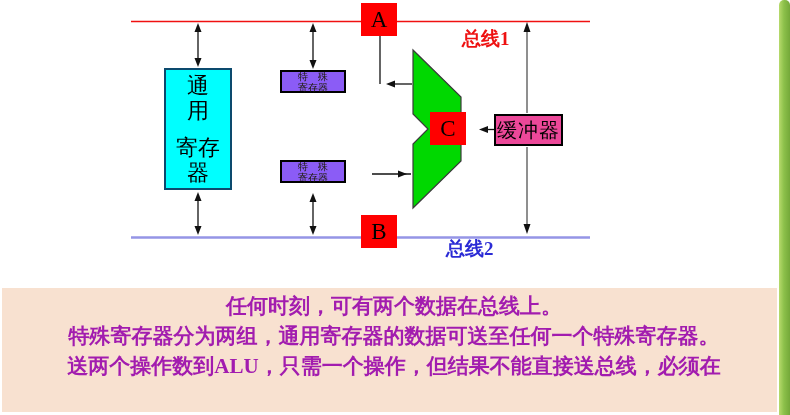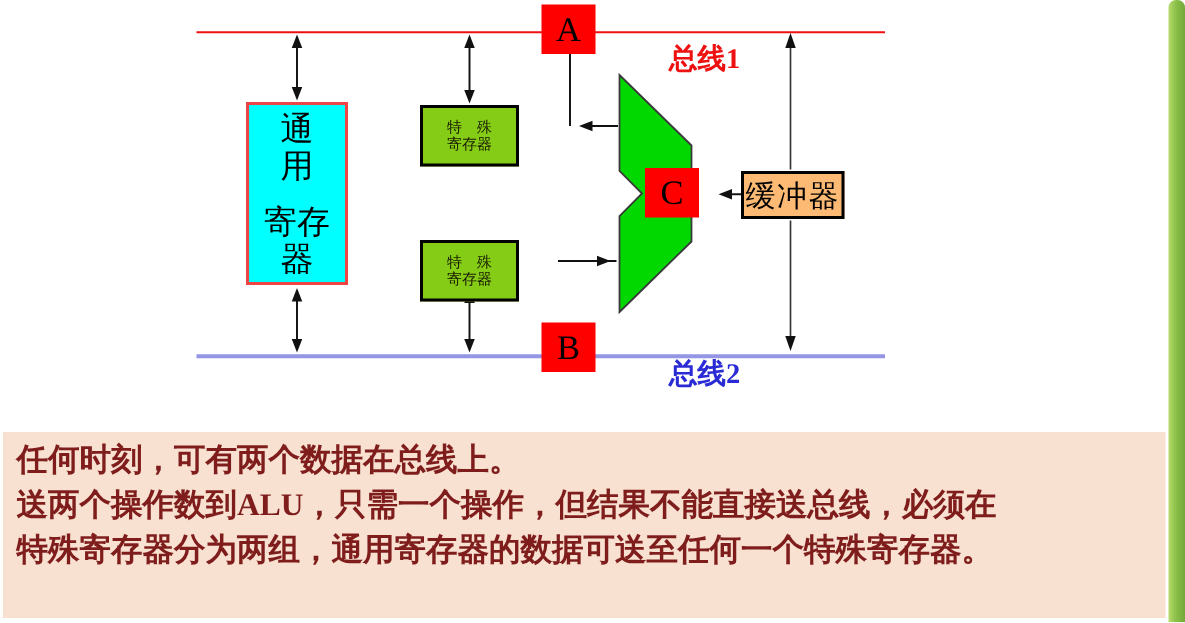--- a/index.html
+++ b/index.html
@@ -4,41 +4,41 @@
 <style>
   html,body{margin:0;padding:0;background:#ffffff;}
   .stage{
     position:relative;width:790px;height:415px;background:#ffffff;
     overflow:hidden;font-family:"Liberation Serif", serif;
   }
   svg{position:absolute;left:0;top:0;}
 
   
   .box{position:absolute;display:flex;flex-direction:column;align-items:center;justify-content:center;text-align:center;box-sizing:border-box;}
-  .gen-reg{left:164px;top:68px;width:68px;height:122px;background:#00ffff;border:2px solid #ef4444;
+  .gen-reg{left:164px;top:68px;width:68px;height:122px;background:#00ffff;border:2px solid #0c4a6e;
            font-size:22px;line-height:25px;color:#000;gap:12px;}
-  .spec-reg{left:280px;width:66px;height:41px;background:#84cc16;border:2px solid #000;
+  .spec-reg{left:280px;width:66px;height:23px;background:#8b5cf6;border:2px solid #000;
             font-size:10px;line-height:11px;color:#1a1a00;}
   .spec-reg-1{top:70px;}
   .spec-reg-2{top:160px;}
   .node{width:36px;height:33px;background:#ff0000;color:#000;font-size:23px;
         display:flex;align-items:center;justify-content:center;}
   .node-a{left:361px;top:3px;}
   .node-b{left:361px;top:215px;}
   .node-c{left:430px;top:112px;}
-  .buffer{left:494px;top:114px;width:69px;height:32px;background:#fdba74;border:2px solid #000;
+  .buffer{left:494px;top:114px;width:69px;height:32px;background:#ec4899;border:2px solid #000;
           font-size:20px;letter-spacing:1px;color:#000;}
   .bus-label{position:absolute;font-size:19px;font-weight:bold;}
-  .bus1-label{left:446px;top:26px;color:#ee1111;text-align:right;}
+  .bus1-label{left:462px;top:26px;color:#ee1111;text-align:right;}
   .bus2-label{left:446px;top:216px;color:#2b2bd5;margin-top:20px;}
 
   
   .panel{position:absolute;left:2px;top:288px;width:775px;height:124px;background:#f8e1d0;
          box-sizing:border-box;padding:3px 0 0 9px;}
-  .panel .line{font-size:21px;line-height:30px;font-weight:bold;color:#7f1d1d;white-space:nowrap;}
+  .panel .line{font-size:21px;line-height:30px;font-weight:bold;color:#a21caf;white-space:nowrap;text-align:center;}
 
   
   .accent-bar{position:absolute;left:779px;top:0;width:11px;height:415px;
     background:linear-gradient(to right,#b7da6c 0%,#8cc04a 45%,#74a839 100%);
     border-radius:5px 5px 0 0;}
 </style>
 </head>
 <body>
 
 <div class="stage">
@@ -103,18 +103,18 @@
   <div class="box node node-b">B</div>
   <div class="box node node-c">C</div>
 
   <div class="box buffer">缓冲器</div>
 
   <div class="bus-label bus1-label">总线1</div>
   <div class="bus-label bus2-label">总线2</div>
 
   <div class="panel">
     <div class="line">任何时刻，可有两个数据在总线上。</div>
+    <div class="line">特殊寄存器分为两组，通用寄存器的数据可送至任何一个特殊寄存器。</div>
     <div class="line">送两个操作数到ALU，只需一个操作，但结果不能直接送总线，必须在</div>
-    <div class="line">特殊寄存器分为两组，通用寄存器的数据可送至任何一个特殊寄存器。</div>
   </div>
 
   <div class="accent-bar"></div>
 </div>
 
 </body></html>

